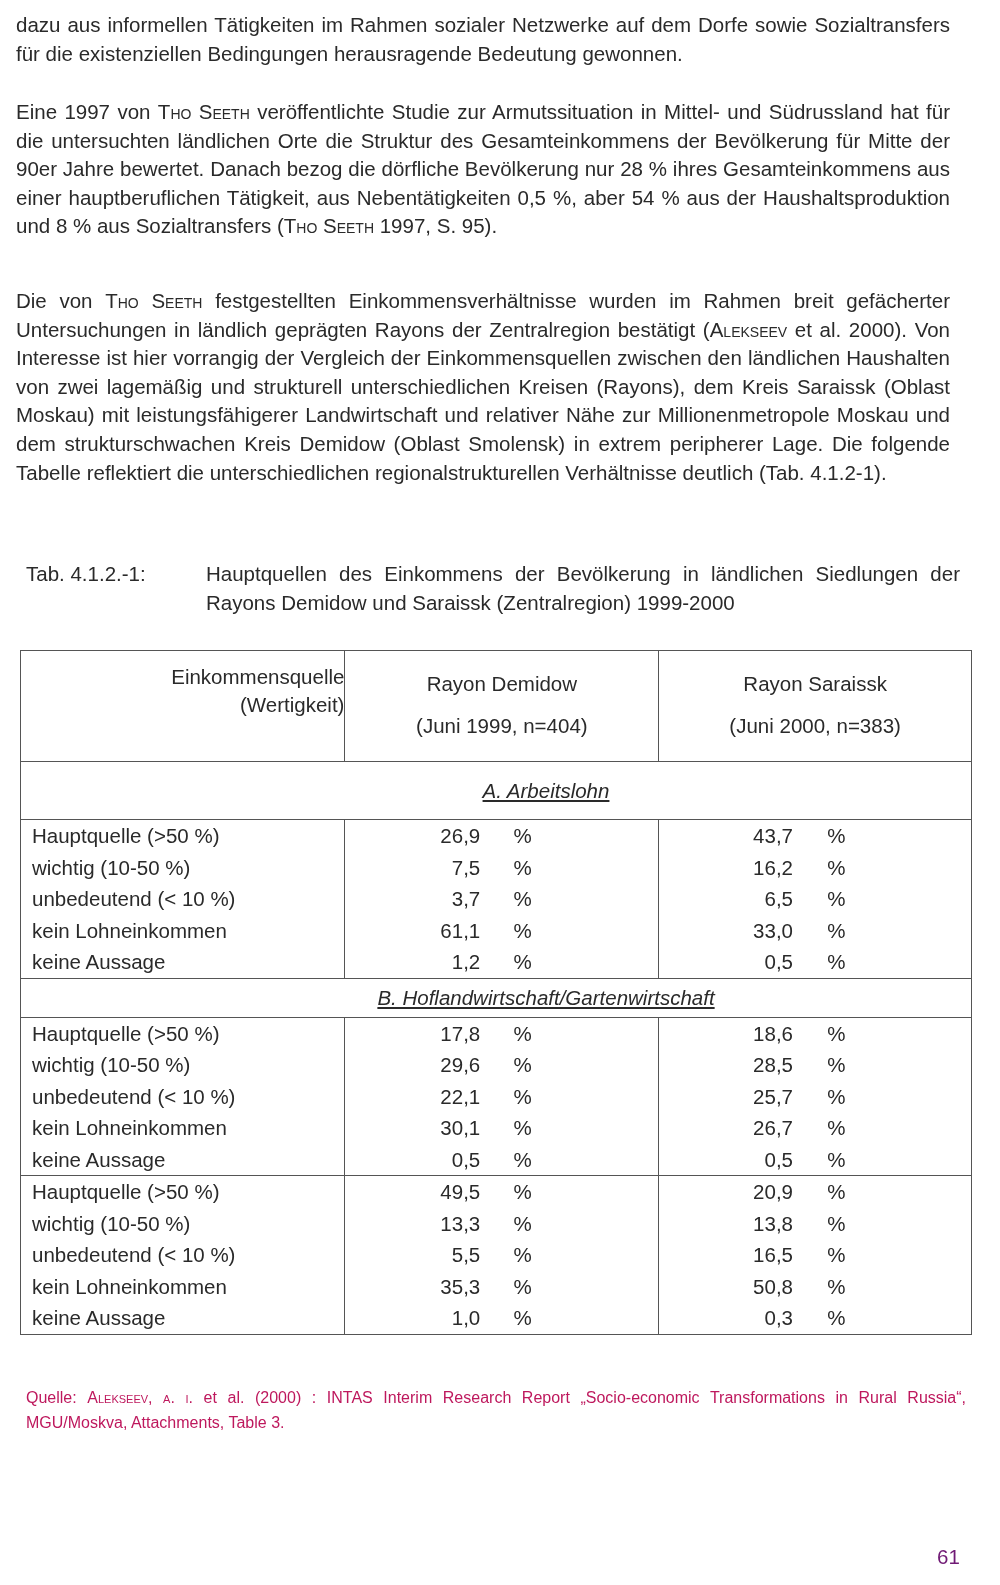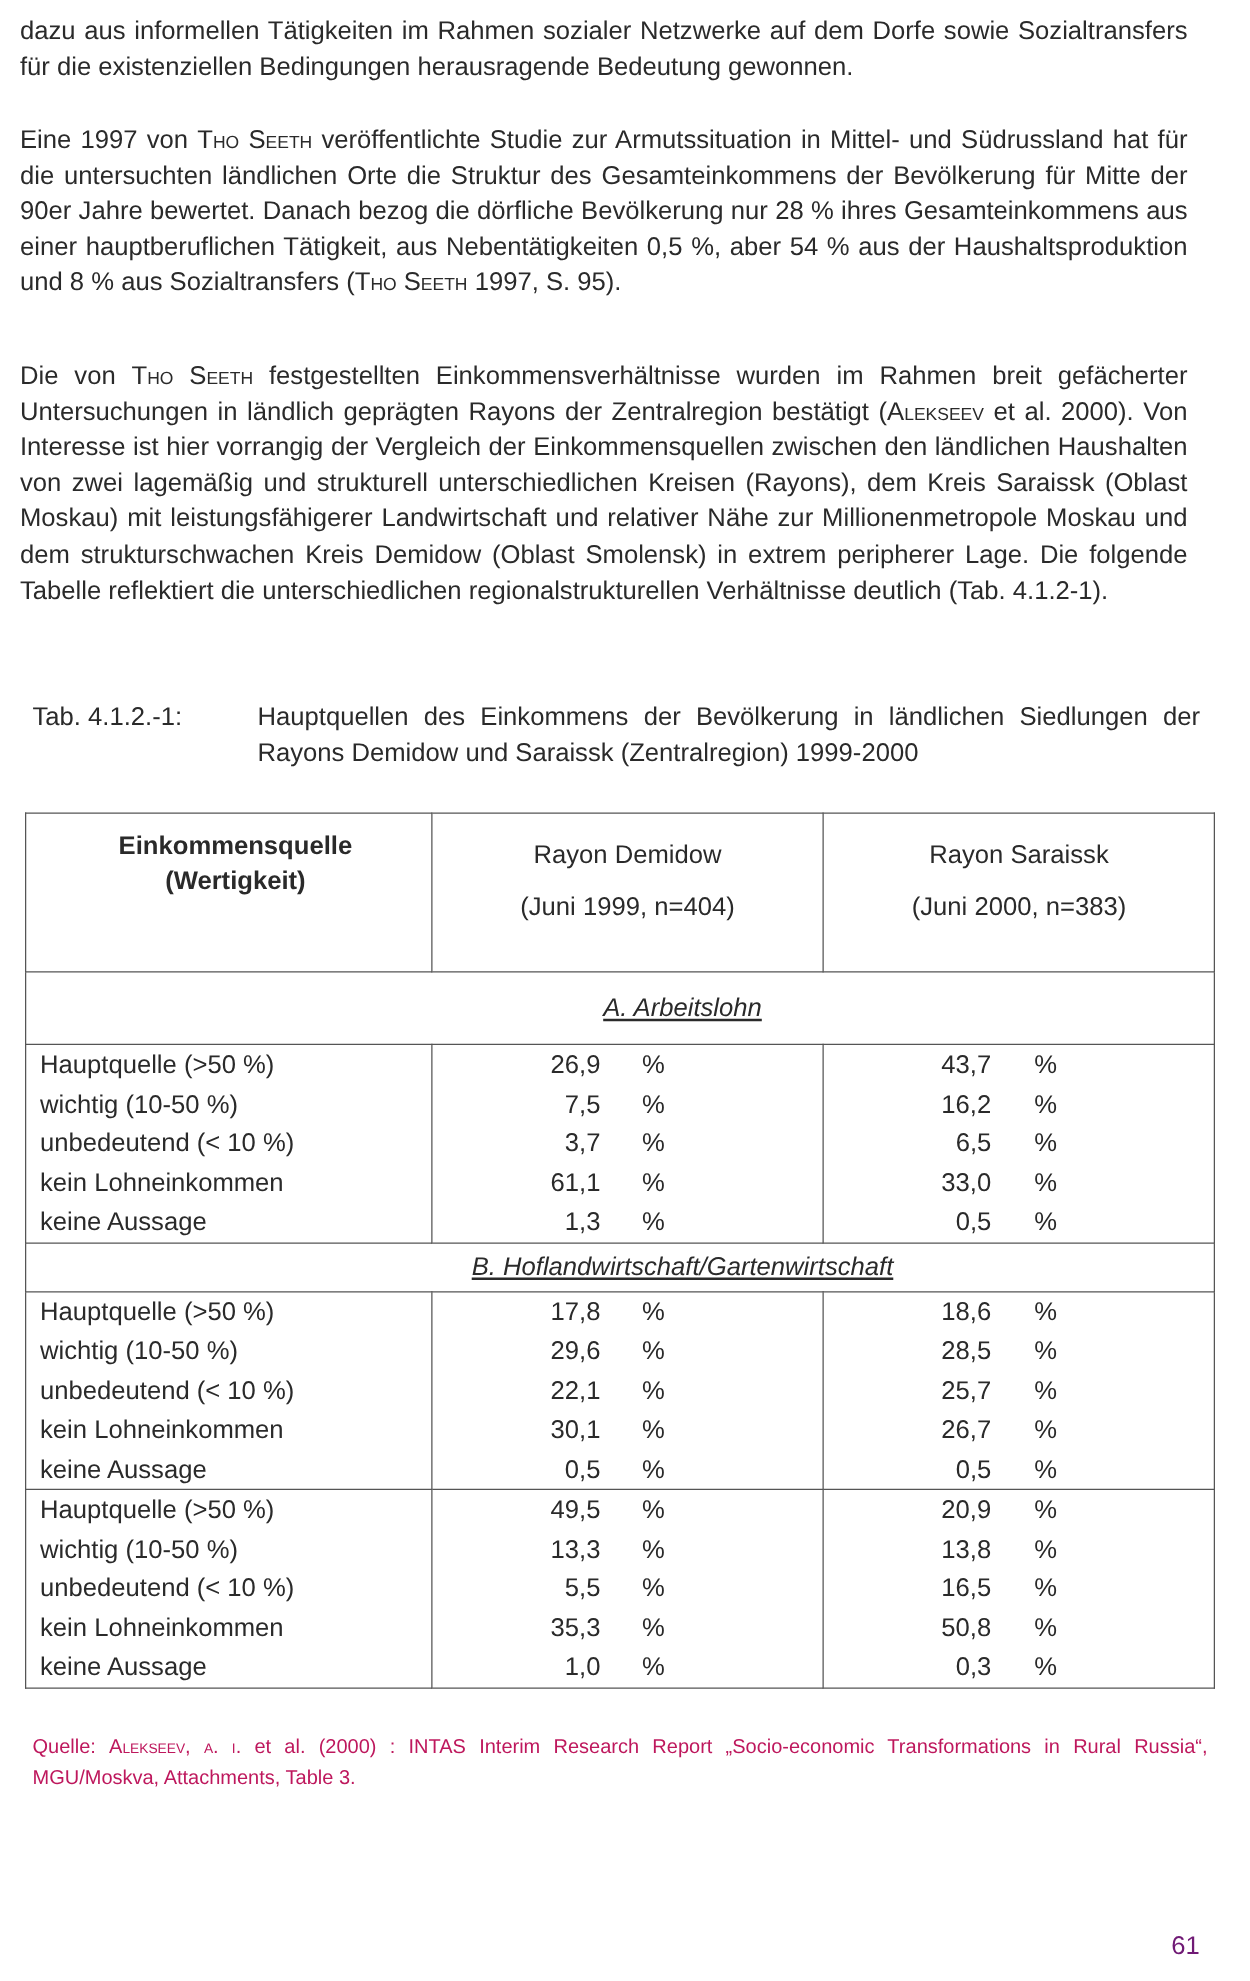--- a/index.html
+++ b/index.html
@@ -22,21 +22,21 @@
 
     table.data {
       position: absolute; top: 650px; left: 20px; width: 952px;
       border-collapse: collapse; font-size: 20.5px; color: #2a2a2a;
     }
     table.data td, table.data th { border: 1.5px solid #555; padding: 0; font-weight: normal; }
     table.data .c1 { width: 315px; }
     table.data .c2 { width: 317px; }
     table.data .c3 { width: 316px; }
     .hdr th { height: 98px; vertical-align: top; }
-    .hdr .h1 { text-align: center; padding: 12px 0 16px 11px; line-height: 28px; font-weight: bold; }
+    .hdr .h1 { text-align: right; padding: 12px 0 0 11px; line-height: 28px; }
     .hdr .h2, .hdr .h3 { text-align: center; padding-top: 12px; line-height: 42px; }
     .sec td { height: 58px; text-align: center; font-style: italic; padding-left: 0; text-decoration: underline; }
     .sec.a td { height: 57px; }
     .sec.b td, .sec.c td { height: 38px; }
     .sec span { position: relative; left: 50px; }
     .rows td { vertical-align: top; padding: 2px 0 4px 0; margin-left: 16px; }
     .rowlab { display: block; padding-left: 11px; line-height: 31.5px; height: 31.5px; }
     .val { display: block; line-height: 31.5px; height: 31.5px; position: relative; }
     .val .num { position: absolute; right: 178px; }
     .val .pct { position: absolute; left: 168px; }
@@ -99,21 +99,21 @@
           </span>
       <span class="val">
             <span class="num">3,7</span>
             <span class="pct">%</span>
           </span>
       <span class="val">
             <span class="num">61,1</span>
             <span class="pct">%</span>
           </span>
       <span class="val">
-            <span class="num">1,3</span>
+            <span class="num">1,2</span>
             <span class="pct">%</span>
           </span>
     </td>
     <td class="c3">
       <span class="val">
             <span class="num">43,7</span>
             <span class="pct">%</span>
           </span>
       <span class="val">
             <span class="num">16,2</span>

